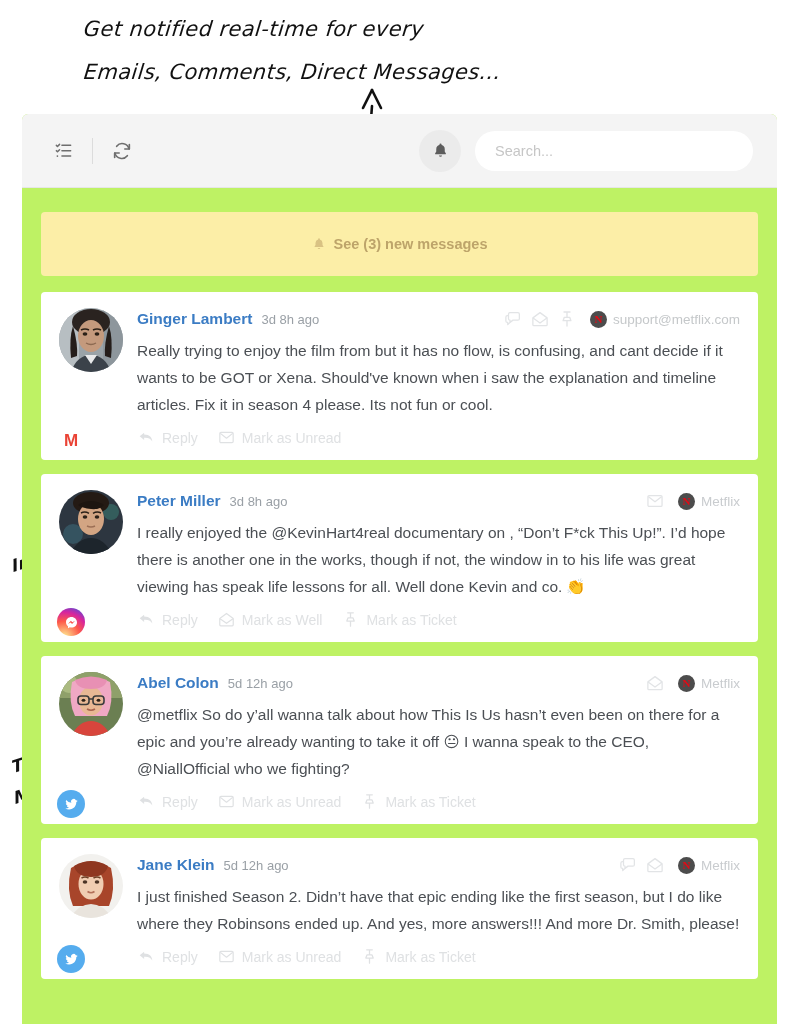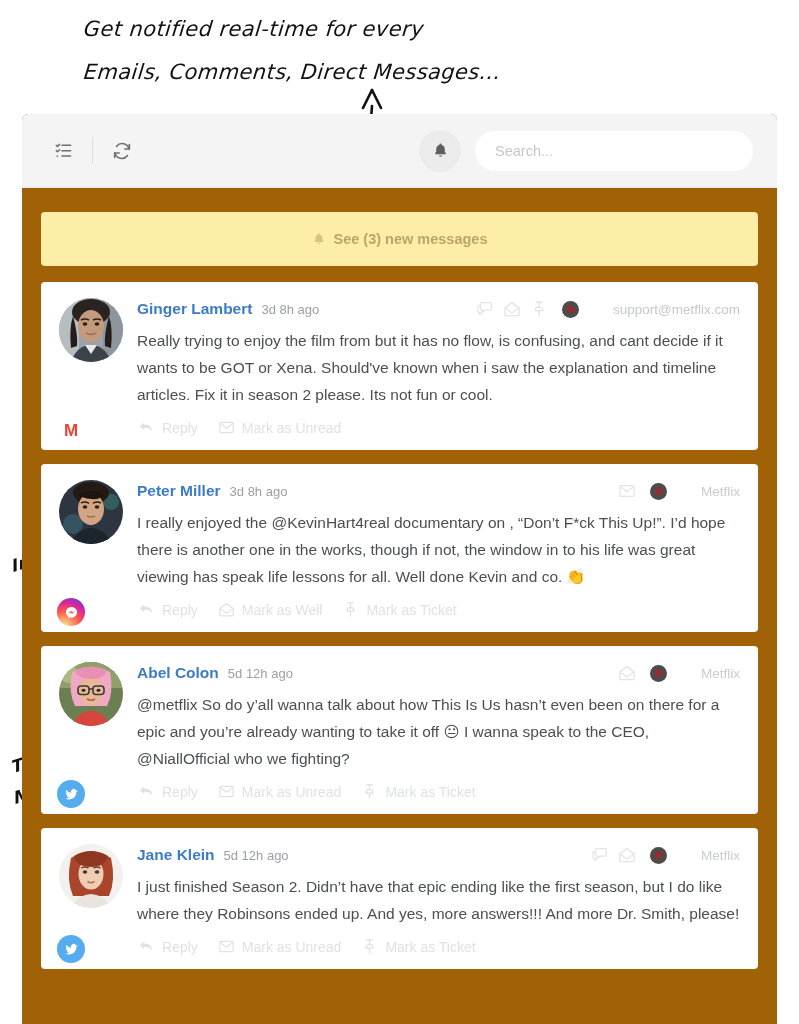--- a/index.html
+++ b/index.html
@@ -42,21 +42,21 @@
   #ann-tw1     { left: 12px;  top: 757px; transform: rotate(-17deg) skewX(-6deg); }
   #ann-tw2     { left: 14px;  top: 788px; transform: rotate(-17deg) skewX(-6deg); }
 
   #ann-arrow { position: absolute; left: 352px; top: 86px; width: 70px; height: 145px; }
 
   
   #app {
     position: absolute;
     left: 22px; top: 114px;
     width: 755px; height: 910px;
-    background: #a16207;
+    background: #bef264;
     border-radius: 6px 6px 0 0;
     overflow: hidden;
   }
 
   
   #toolbar {
     height: 74px;
     background: #f4f4f4;
     border-bottom: 1px solid #e6e6e6;
     display: flex;
@@ -94,21 +94,21 @@
     padding: 0 20px;
     font-size: 14.5px;
     color: #444;
     font-family: "Liberation Sans", sans-serif;
   }
   #search-input::placeholder { color: #c6c6c6; }
 
   
   #banner {
     margin: 24px 19px 0 19px;
-    height: 54px;
+    height: 64px;
     background: #fceea7;
     border-radius: 4px;
     display: flex; align-items: center; justify-content: center;
     gap: 8px;
     cursor: pointer;
   }
   #banner .bn-text {
     font-size: 14.5px;
     font-weight: 700;
     color: #bda46a;
@@ -170,21 +170,21 @@
     cursor: pointer;
   }
   .src .src-logo {
     width: 17px; height: 17px; border-radius: 50%;
     background: #4c4c4c;
     display: flex; align-items: center; justify-content: center;
     font-size: 11px; font-weight: 700; color: #e50914;
     font-family: "Liberation Serif", serif;
     line-height: 1;
   }
-  .src .src-name { font-size: 13.5px; color: #c9cccf; margin-left: 28px; }
+  .src .src-name { font-size: 13.5px; color: #c9cccf; }
   .src .src-name.email { color: #c5c8ca; }
 
   .msg {
     margin-top: 9px;
     font-size: 15.5px;
     line-height: 27px;
     color: #4b4f54;
     word-wrap: break-word;
   }
 
@@ -311,21 +311,21 @@
                   <svg width="18" height="18" viewBox="0 0 24 24">
                     <path d="M8 2.6h8M12 2.6v7.2M8.4 9.8h7.2l1.6 4.4H6.8zM12 14.2v7.2" fill="none" stroke="currentColor" stroke-width="1.8" stroke-linecap="round" stroke-linejoin="round"></path>
                   </svg>
                 </span>
                 <span class="src">
                   <span class="src-logo">N</span>
                   <span class="src-name email">support@metflix.com</span>
                 </span>
               </span>
             </div>
-            <div class="msg">Really trying to enjoy the film from but it has no flow, is confusing, and cant decide if it wants to be GOT or Xena. Should've known when i saw the explanation and timeline articles. Fix it in season 2 please. Its not fun or cool.</div>
+            <div class="msg">Really trying to enjoy the film from but it has no flow, is confusing, and cant decide if it wants to be GOT or Xena. Should've known when i saw the explanation and timeline articles. Fix it in season 4 please. Its not fun or cool.</div>
             <div class="actions">
               <span class="act">
                 <span class="ai">
                   <svg width="18" height="18" viewBox="0 0 24 24">
                     <path d="M9.5 6.2 3.6 11.1l5.9 4.9v-3c6.2-.4 9 1.6 10.9 5.1-.5-5.8-3.3-9-10.9-9.4z" fill="currentColor"></path>
                   </svg>
                 </span>
                 <span>Reply</span>
               </span>
               <span class="act">

